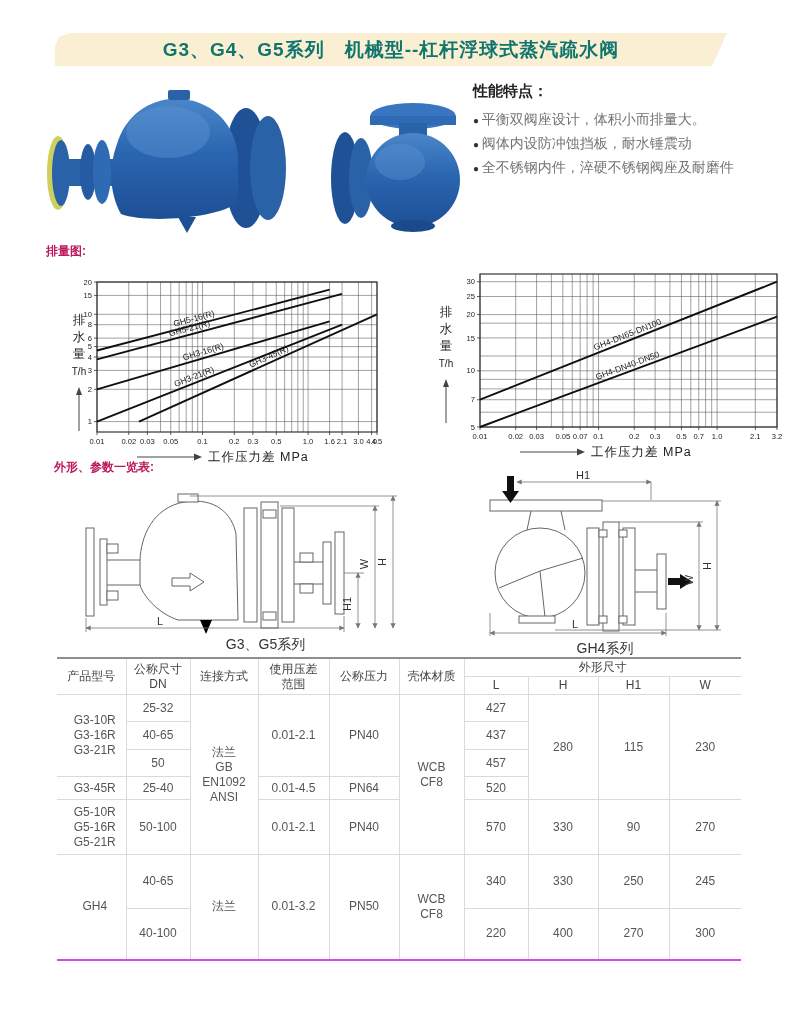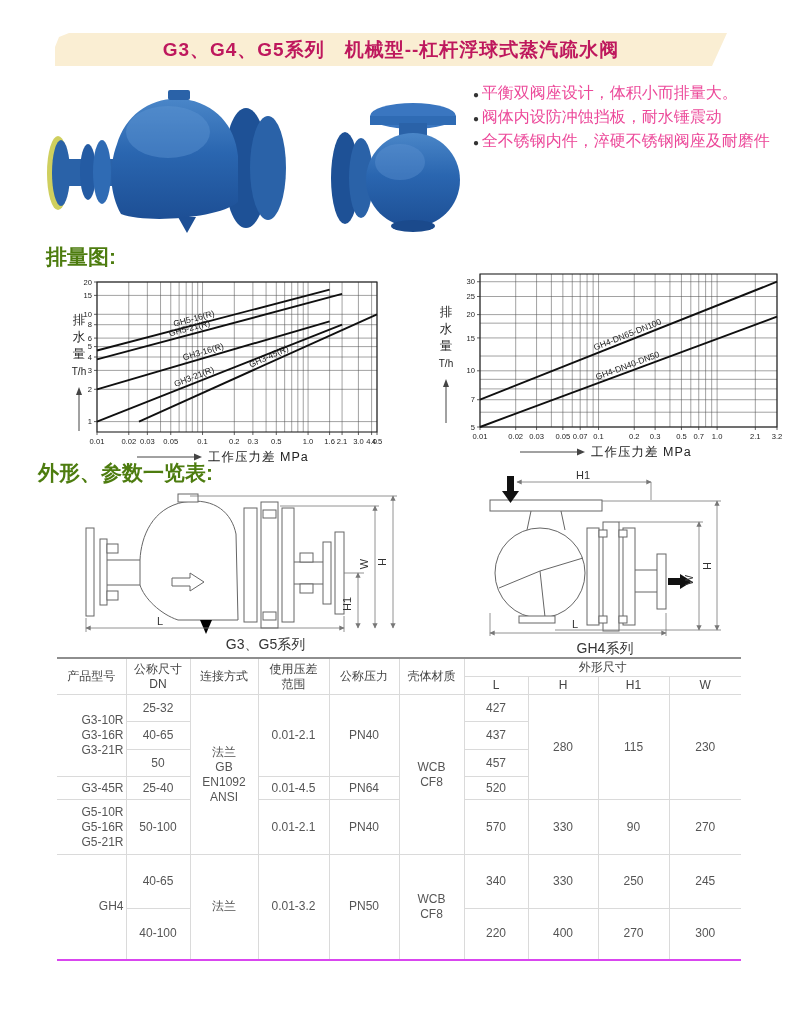--- a/index.html
+++ b/index.html
@@ -3,32 +3,32 @@
 <meta charset="utf-8">
 <style>
   *{margin:0;padding:0;box-sizing:border-box}
   html,body{width:798px;height:1011px}
   body{position:relative;background:#fff;font-family:"Liberation Sans","DejaVu Sans",sans-serif;overflow:hidden}
 
   
   .banner{position:absolute;left:55px;top:33px;width:672px;height:33px;background:#FAEED3;
     clip-path:polygon(0 14px,4px 4px,14px 0,100% 0,calc(100% - 15px) 100%,0 100%);
     display:flex;align-items:center;justify-content:center}
-  .banner span{font-size:19px;font-weight:bold;color:#be185d;letter-spacing:1px}
+  .banner span{font-size:19px;font-weight:bold;color:#0f766e;letter-spacing:1px}
 
   
   .features{position:absolute;left:473px;top:82px;width:315px}
   .features-heading{font-size:15px;font-weight:bold;color:#222;margin-bottom:7px}
   .features ul{list-style:none}
-  .features li{font-size:16px;color:#ec4899;line-height:22px}
+  .features li{font-size:14px;color:#737373;line-height:22px}
   .features li::before{content:"● ";font-size:10px;color:#333}
 
-  .section-heading{position:absolute;font-size:21px;font-weight:bold;color:#4d7c0f}
+  .section-heading{position:absolute;font-size:12px;font-weight:bold;color:#be185d}
   #heading-chart{left:46px;top:243px}
-  #heading-dims{left:38px;top:459px}
+  #heading-dims{left:54px;top:459px}
 
   
   .chartbox{position:absolute}
   .grid{stroke:#555;stroke-width:.55}
   .frame{fill:none;stroke:#222;stroke-width:1.1}
   .tickstub{stroke:#333;stroke-width:.8}
   .tick{font-size:7.6px;fill:#222}
   .dataline{fill:none;stroke:#101010;stroke-width:1.9}
   .slabel{font-size:8.6px;fill:#222}
   .alabel{font-size:12.5px;fill:#222}
@@ -46,21 +46,21 @@
   .dtext{font-size:11px;fill:#333}
   .caption{position:absolute;text-align:center;font-size:14px;color:#333}
 
   
   #spec-table{position:absolute;left:57px;top:657px;width:684px;border-collapse:collapse;
     font-size:12px;color:#555;table-layout:fixed;border-top:2px solid #8e8e8e;border-bottom:2px solid #d946ef;
     border-left:hidden;border-right:hidden}
   #spec-table th,#spec-table td{border:1px solid #dadada;text-align:center;vertical-align:middle;
     font-weight:normal;padding:1px 2px;line-height:15px}
   #spec-table th{color:#444}
-  #spec-table td.model{text-align:right;padding-left:9px}
+  #spec-table td.model{text-align:center;padding-left:9px}
 </style>
 </head>
 <body>
 
 <div class="banner">
   <span>G3、G4、G5系列　机械型--杠杆浮球式蒸汽疏水阀</span>
 </div>
 
 <svg width="450" height="162" viewBox="0 0 450 162" style="position:absolute;left:28px;top:76px">
   <defs>
@@ -89,20 +89,21 @@
     <ellipse cx="385" cy="40" rx="43" ry="13" fill="#3a76c0"></ellipse>
     <rect x="342" y="40" width="86" height="9" fill="#2f6bb4"></rect>
     <rect x="371" y="47" width="28" height="20" fill="#2a62a8"></rect>
     <circle cx="385" cy="104" r="47" fill="url(#bgrad)"></circle>
     <ellipse cx="372" cy="86" rx="25" ry="18" fill="#5e94d2" opacity="0.4"></ellipse>
     <ellipse cx="385" cy="150" rx="22" ry="6" fill="#1b4a8c"></ellipse>
   </g>
 </svg>
 
 <div class="features">
+  <div class="features-heading">性能特点：</div>
   <ul id="features-list">
       <li>平衡双阀座设计，体积小而排量大。</li>
       <li>阀体内设防冲蚀挡板，耐水锤震动</li>
       <li>全不锈钢内件，淬硬不锈钢阀座及耐磨件</li>
     </ul>
 </div>
 
 <div class="section-heading" id="heading-chart">排量图:</div>
 
 <div class="chartbox" id="chart1" style="left:55px;top:270px"><svg width="335" height="197" viewBox="0 0 335 197">

